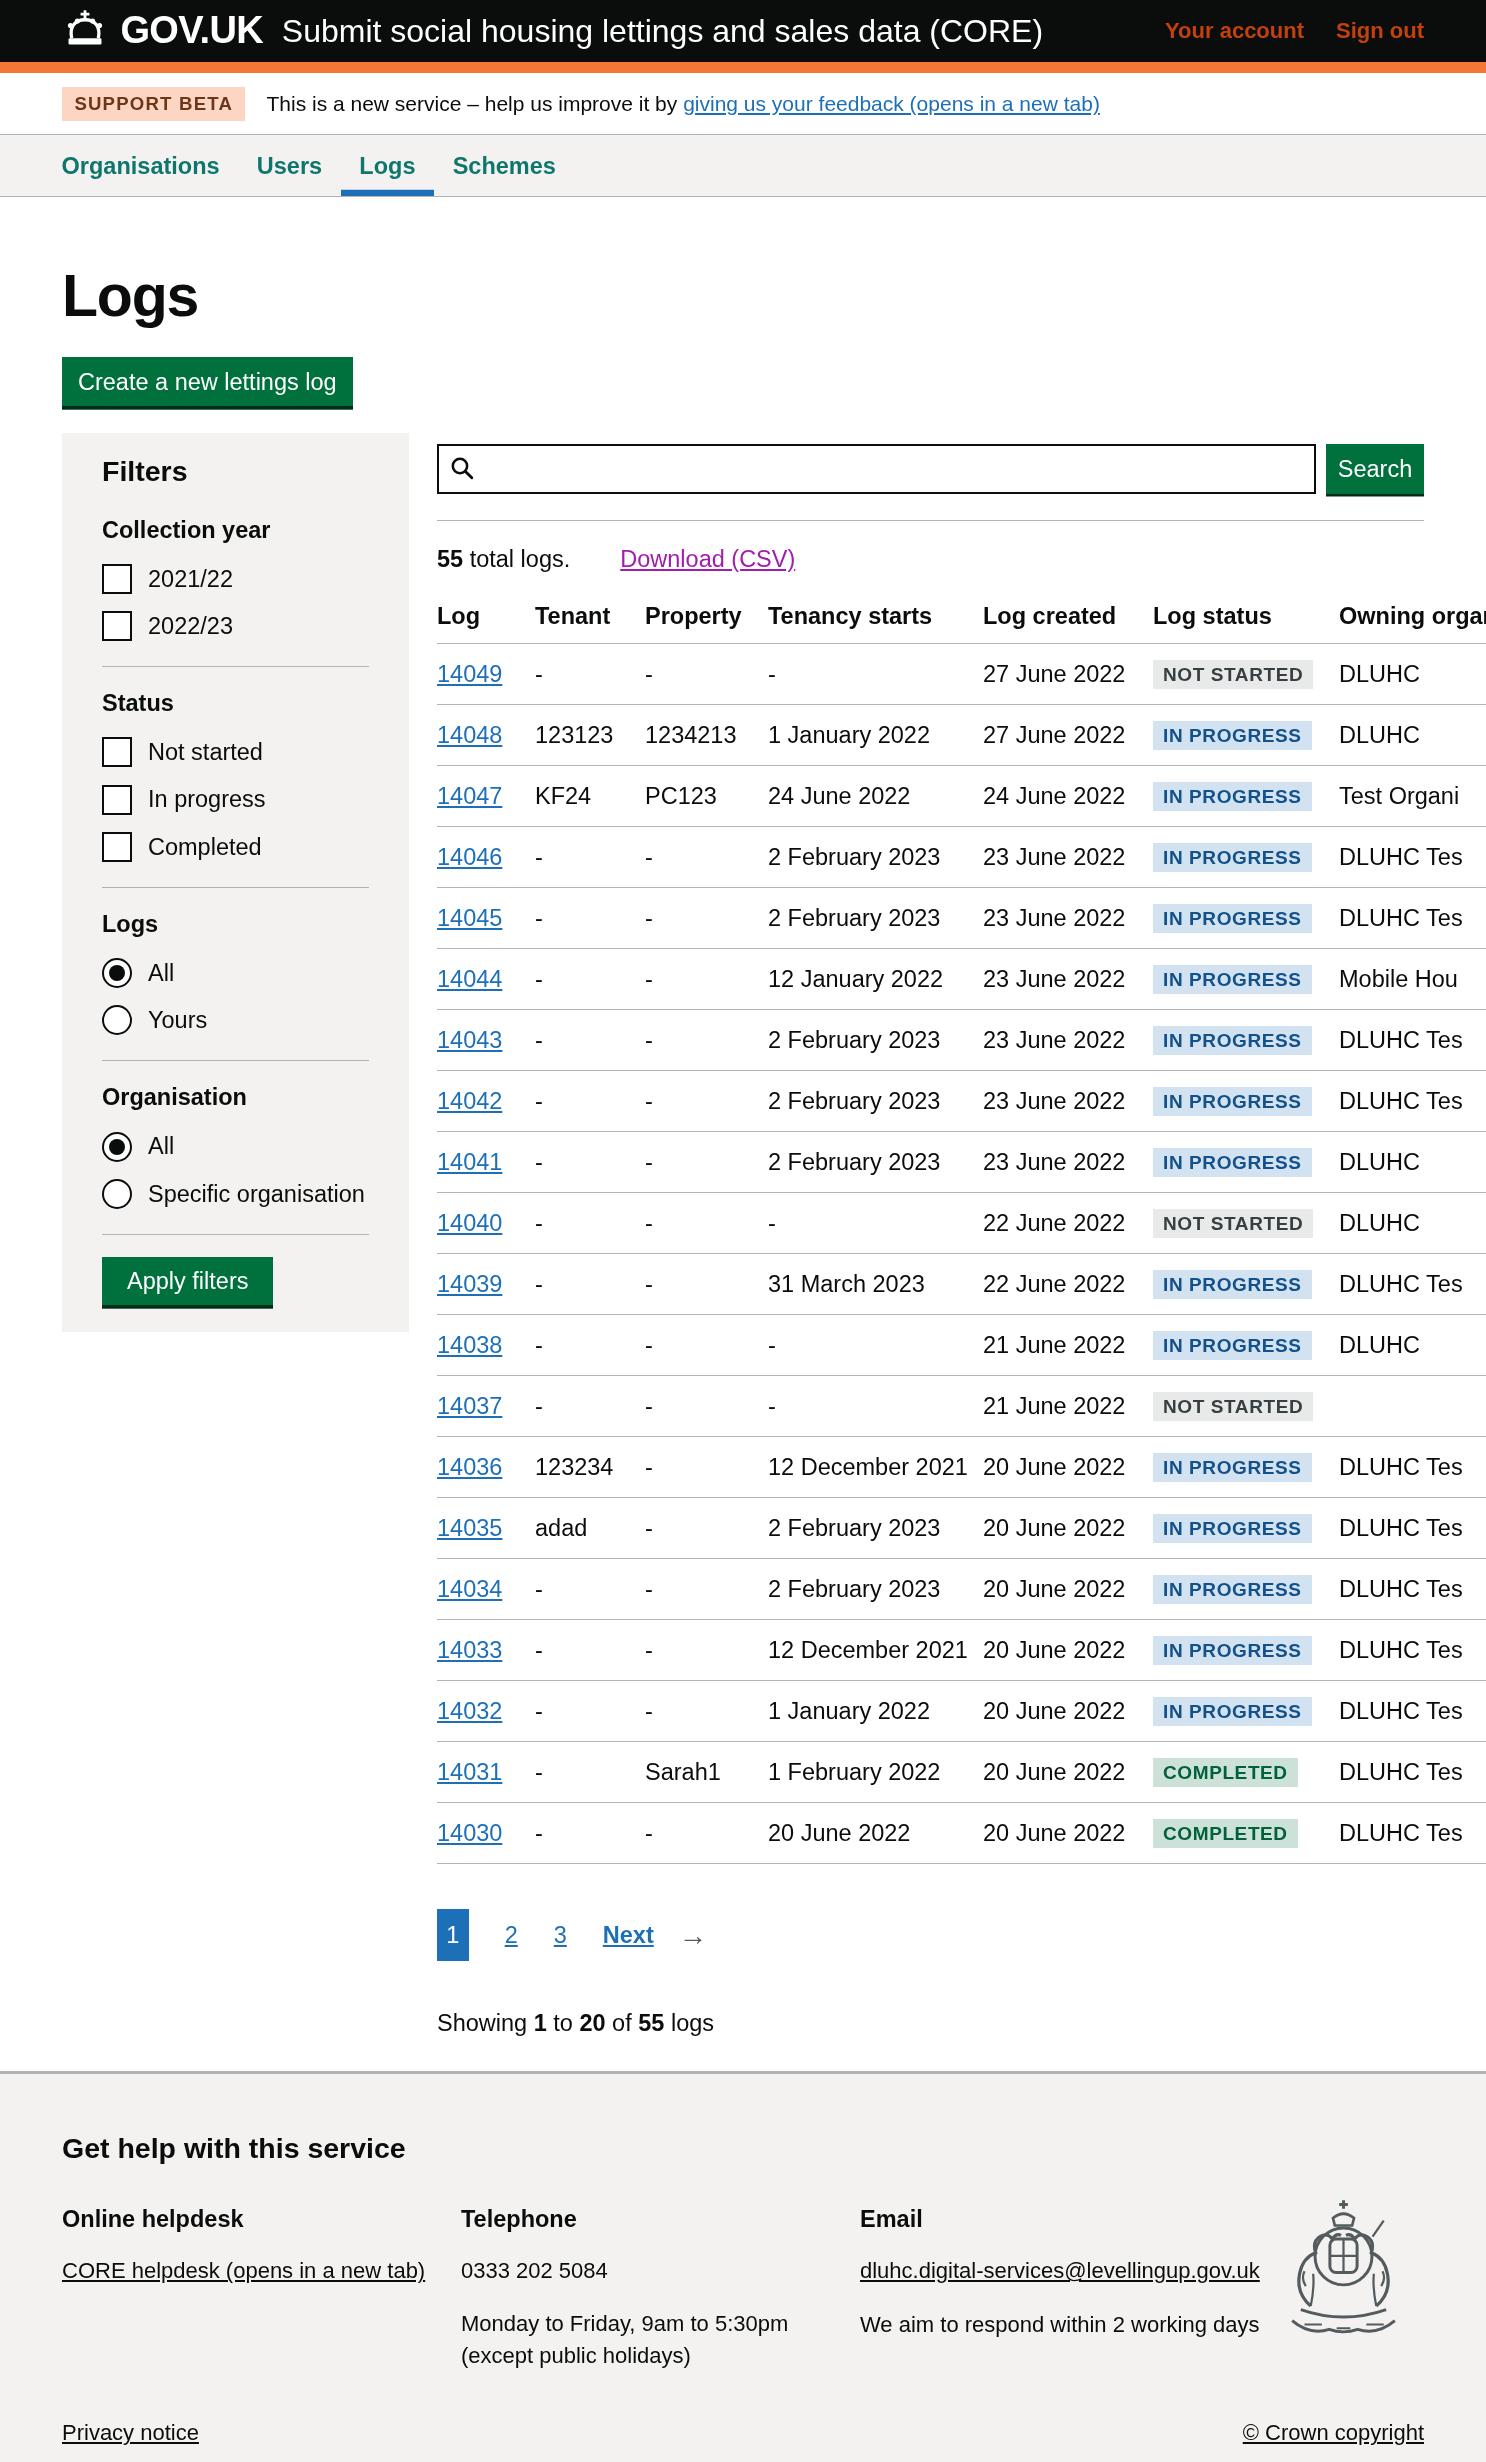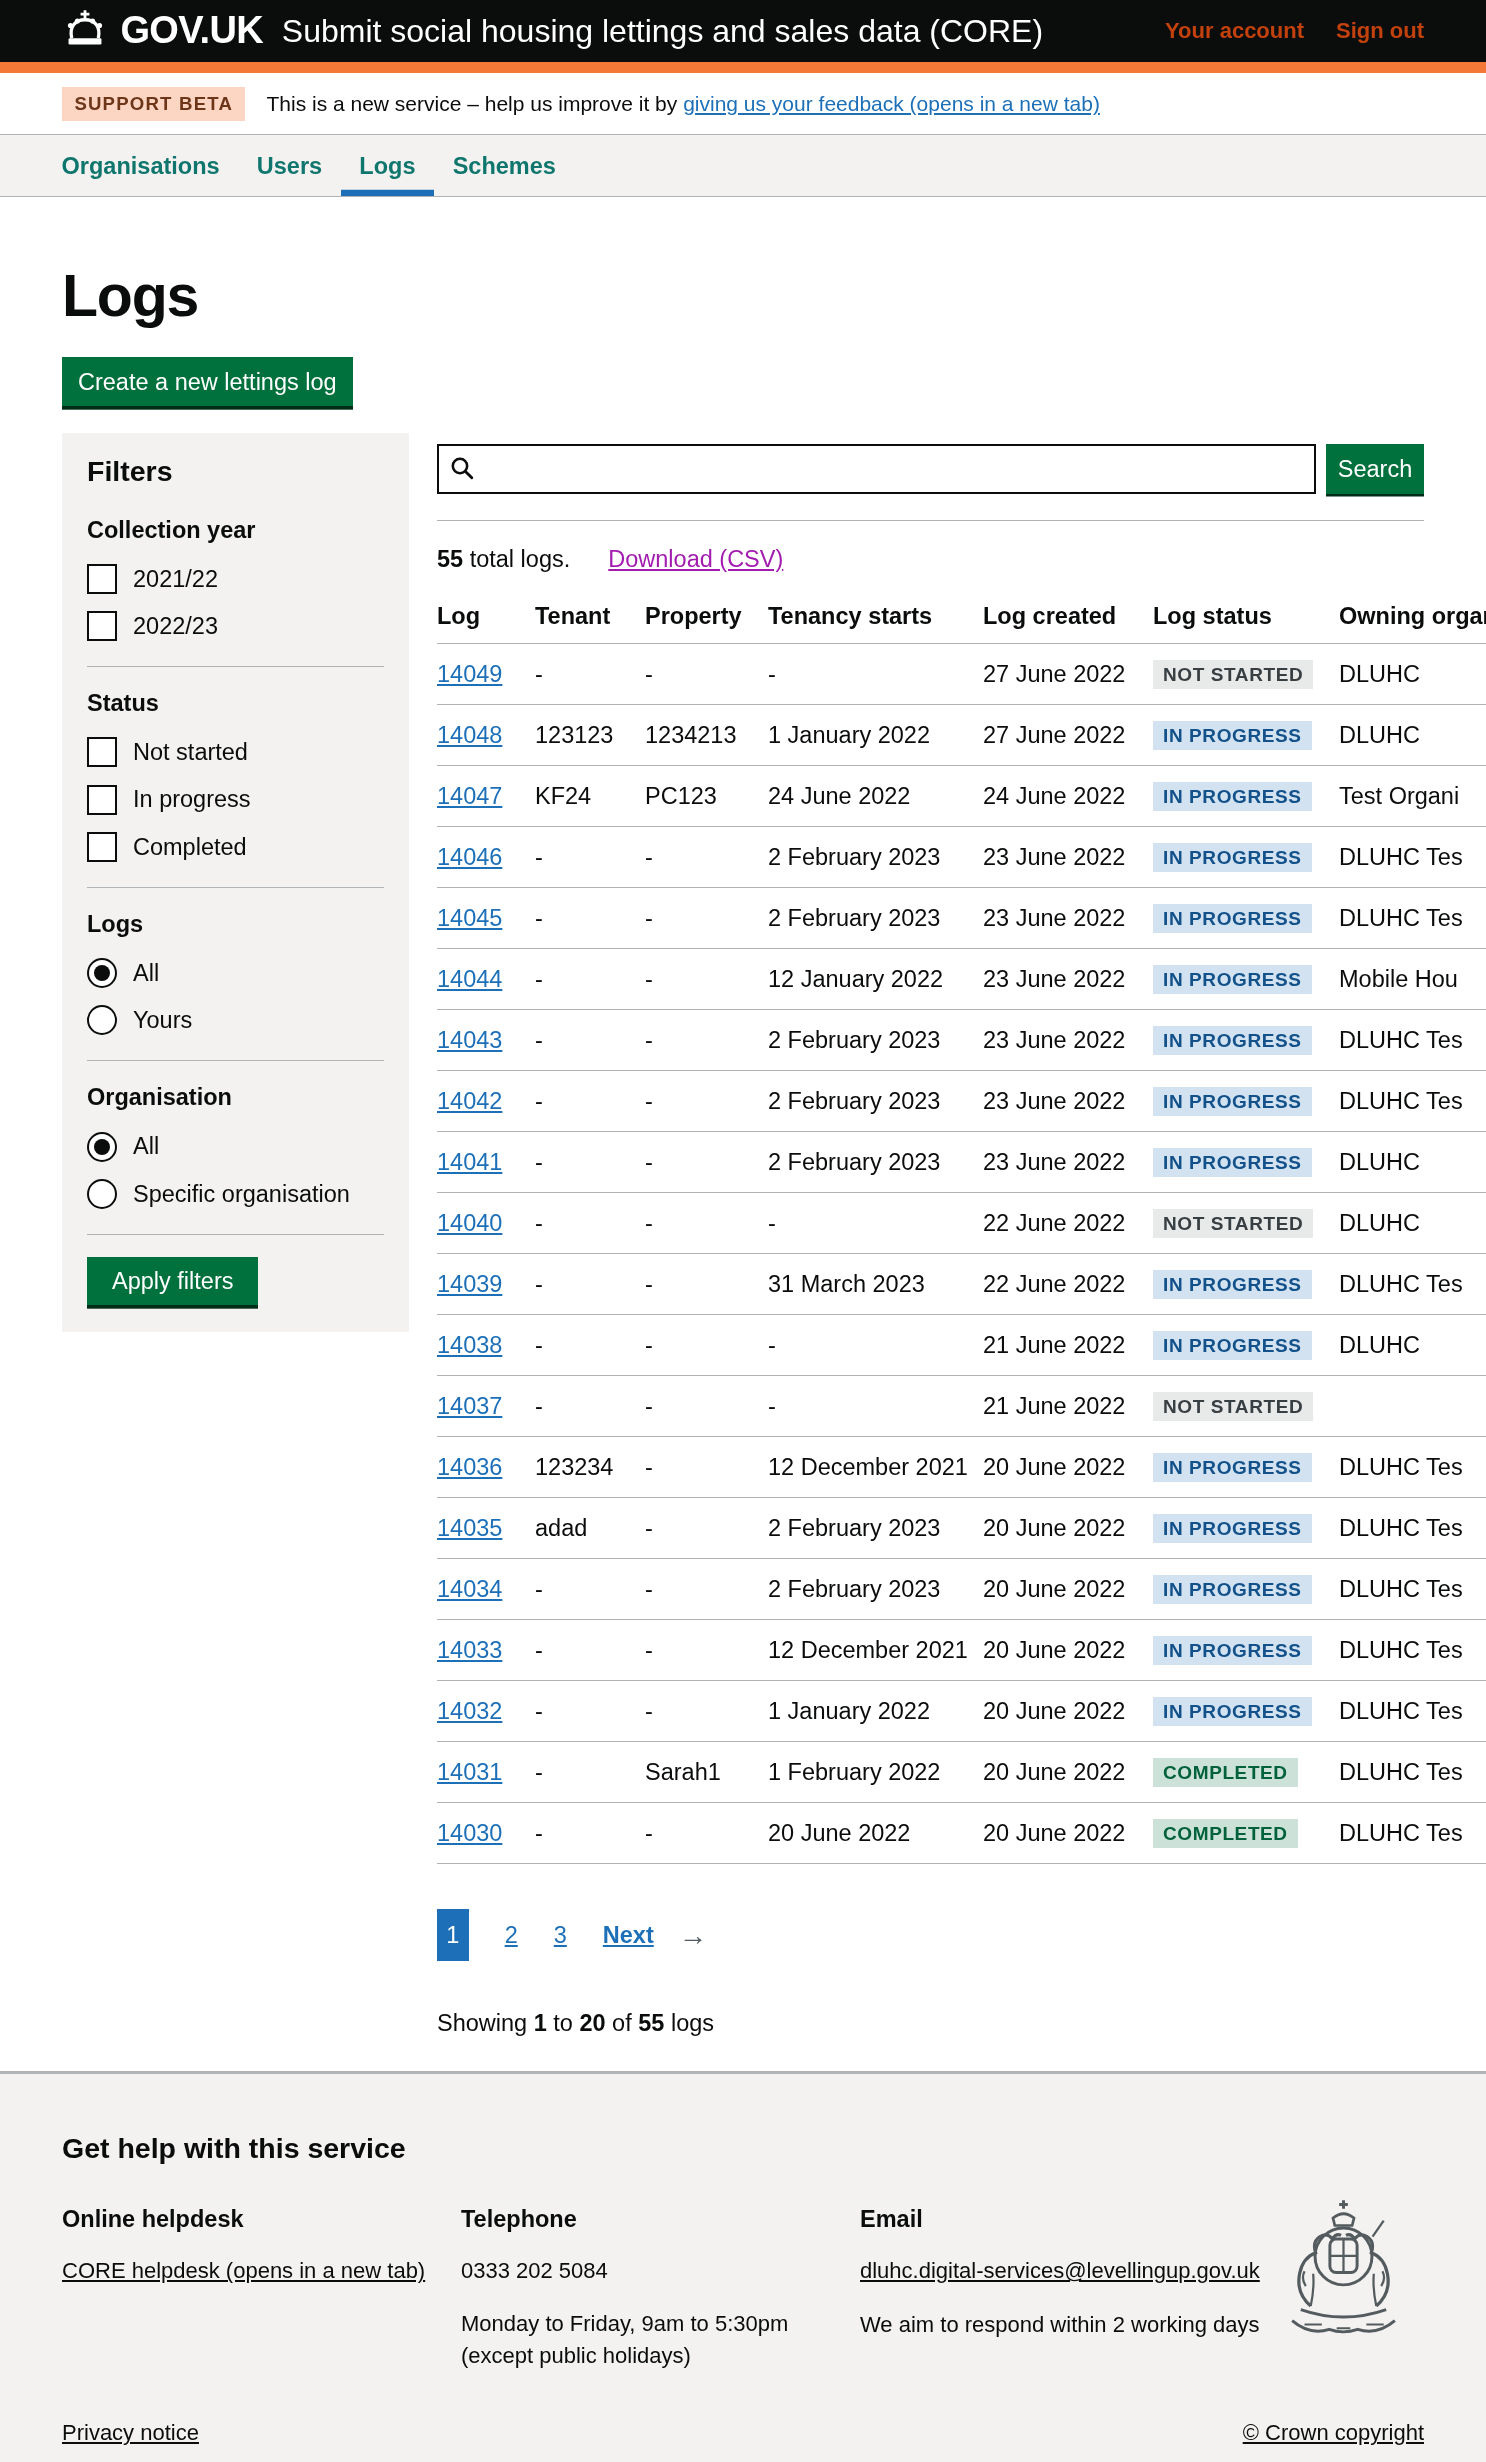--- a/index.html
+++ b/index.html
@@ -35,41 +35,41 @@
 
   
   .page-title { font-size:59px; font-weight:700; letter-spacing:-1.2px; margin-top:64px; }
   .btn { display:inline-block; background:#00703c; color:#fff; font-size:23.5px; font-family:inherit;
          border:none; padding:11.8px 16px 10.5px; box-shadow:0 3.7px 0 #002d18; cursor:pointer; }
   .create-btn { margin-top:25px; }
 
   .content-row { display:flex; align-items:flex-start; margin-top:27px; }
 
   
-  .filters { width:347px; flex:none; background:#f3f2f1; padding:21px 25px 27px; }
+  .filters { width:347px; flex:none; background:#f3f2f1; padding:21px 40px 27px; }
   .filters h2 { font-size:28.5px; font-weight:700; margin-bottom:27px; }
   .legend { font-size:23.5px; font-weight:700; margin-bottom:20px; }
   .opt { display:flex; align-items:center; gap:16px; margin-bottom:17.3px; font-size:23.5px; }
   .opt:last-child { margin-bottom:0; }
   .checkbox { width:30px; height:30px; border:2.5px solid #0b0c0c; background:#fff; flex:none; cursor:pointer; }
   .radio { width:30px; height:30px; border:2.5px solid #0b0c0c; border-radius:50%; background:#fff; flex:none; position:relative; cursor:pointer; }
   .radio.checked::after { content:""; position:absolute; inset:5px; border-radius:50%; background:#0b0c0c; }
   .divider { border:none; border-top:0.6px solid #b1b4b6; margin:25px 0 22px; }
   .apply-btn { margin-top:0; padding:11px 25px 10px; }
 
   
   .main-col { flex:1; min-width:0; margin-left:28px; padding-top:11px; }
   .search-label { font-size:23.5px; margin-bottom:10px; }
   .search-row { display:flex; }
   .search-box { position:relative; width:879px; flex:none; }
   .search-input { width:100%; height:50px; border:2.5px solid #0b0c0c; font-size:23.5px; font-family:inherit; padding:0 12.4px 0 48px; background:#fff; }
   .search-icon { position:absolute; left:12.4px; top:11px; }
   .search-btn { width:99px; height:50px; margin-left:10px; background:#00703c; color:#fff; border:none; font-size:23.5px; font-family:inherit; box-shadow:0 2.5px 0 #002d18; cursor:pointer; }
   .results-divider { border:none; border-top:1.9px solid #b1b4b6; margin-top:26px; }
-  .totals { display:flex; align-items:baseline; gap:38px; margin-top:23.5px; font-size:23.5px; }
+  .totals { display:flex; align-items:baseline; gap:50px; margin-top:23.5px; font-size:23.5px; }
   .blue-link { color:#a21caf; text-decoration:underline; }
 
   
   table.logs { border-collapse:collapse; table-layout:fixed; width:1102px; margin-top:28.5px; }
   .logs th { font-size:23.5px; font-weight:700; text-align:left; padding:0 12.4px 13.6px 0; border-bottom:0.6px solid #b1b4b6; white-space:nowrap; }
   .logs td { font-size:23.5px; padding:15px 12.4px 15px 0; border-bottom:0.6px solid #b1b4b6; white-space:nowrap; vertical-align:middle; }
   .logs td a { color:#1d70b8; text-decoration:underline; }
   .tag { display:inline-block; font-weight:700; font-size:19px; letter-spacing:0.6px; padding:5.6px 10px 5px; line-height:1; }
   .tag-grey  { background:#e8e9e9; color:#383f43; }
   .tag-blue  { background:#d2e2f1; color:#13518a; }

